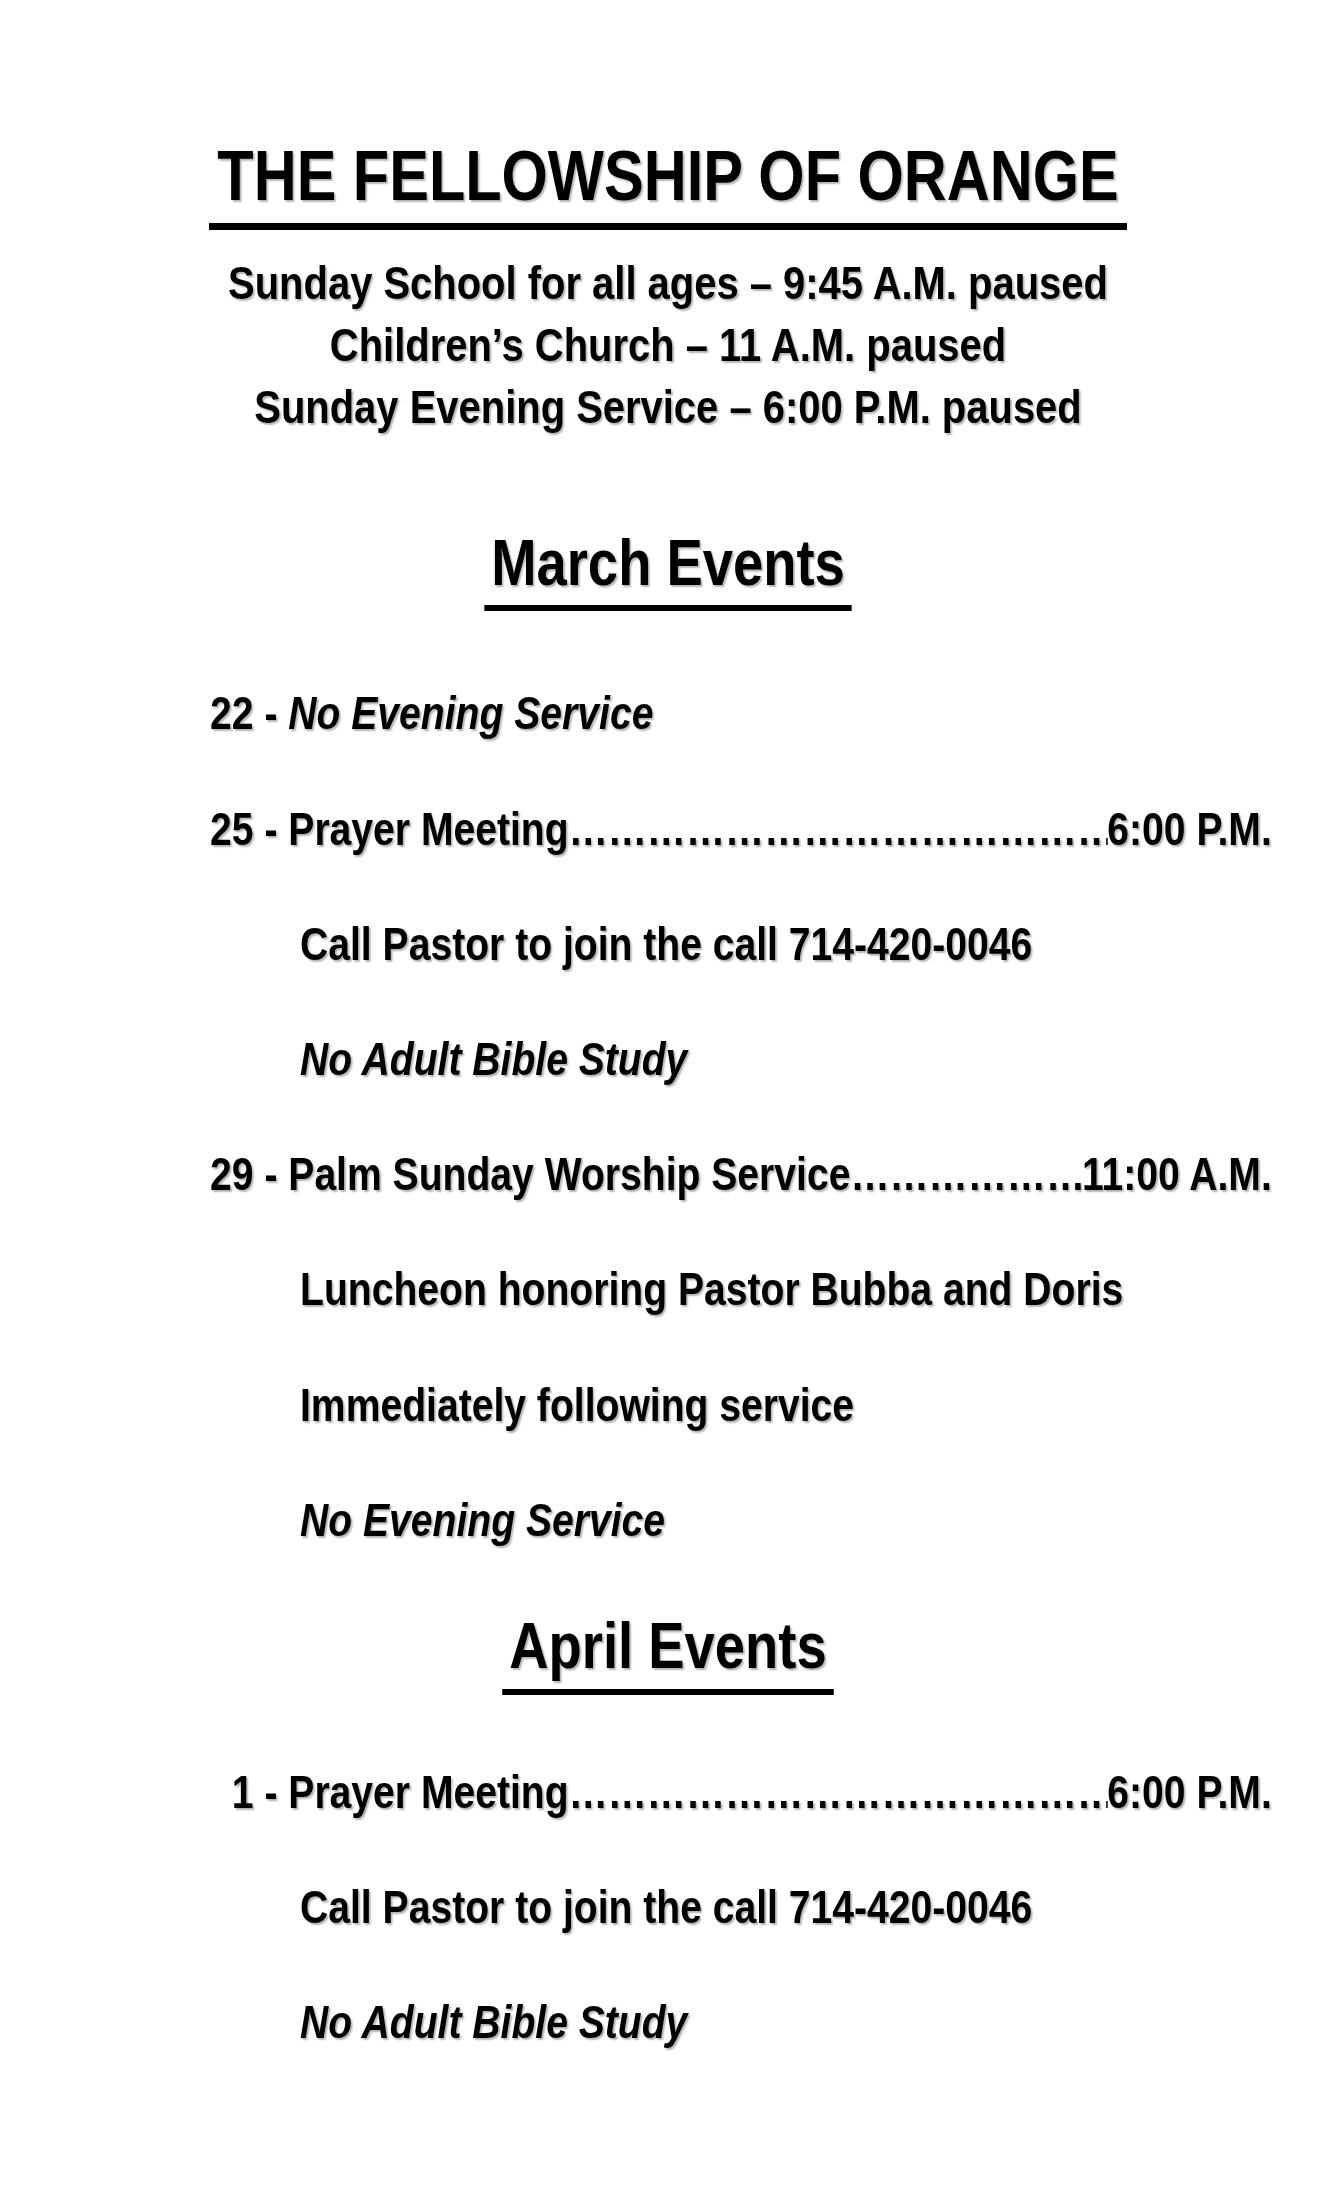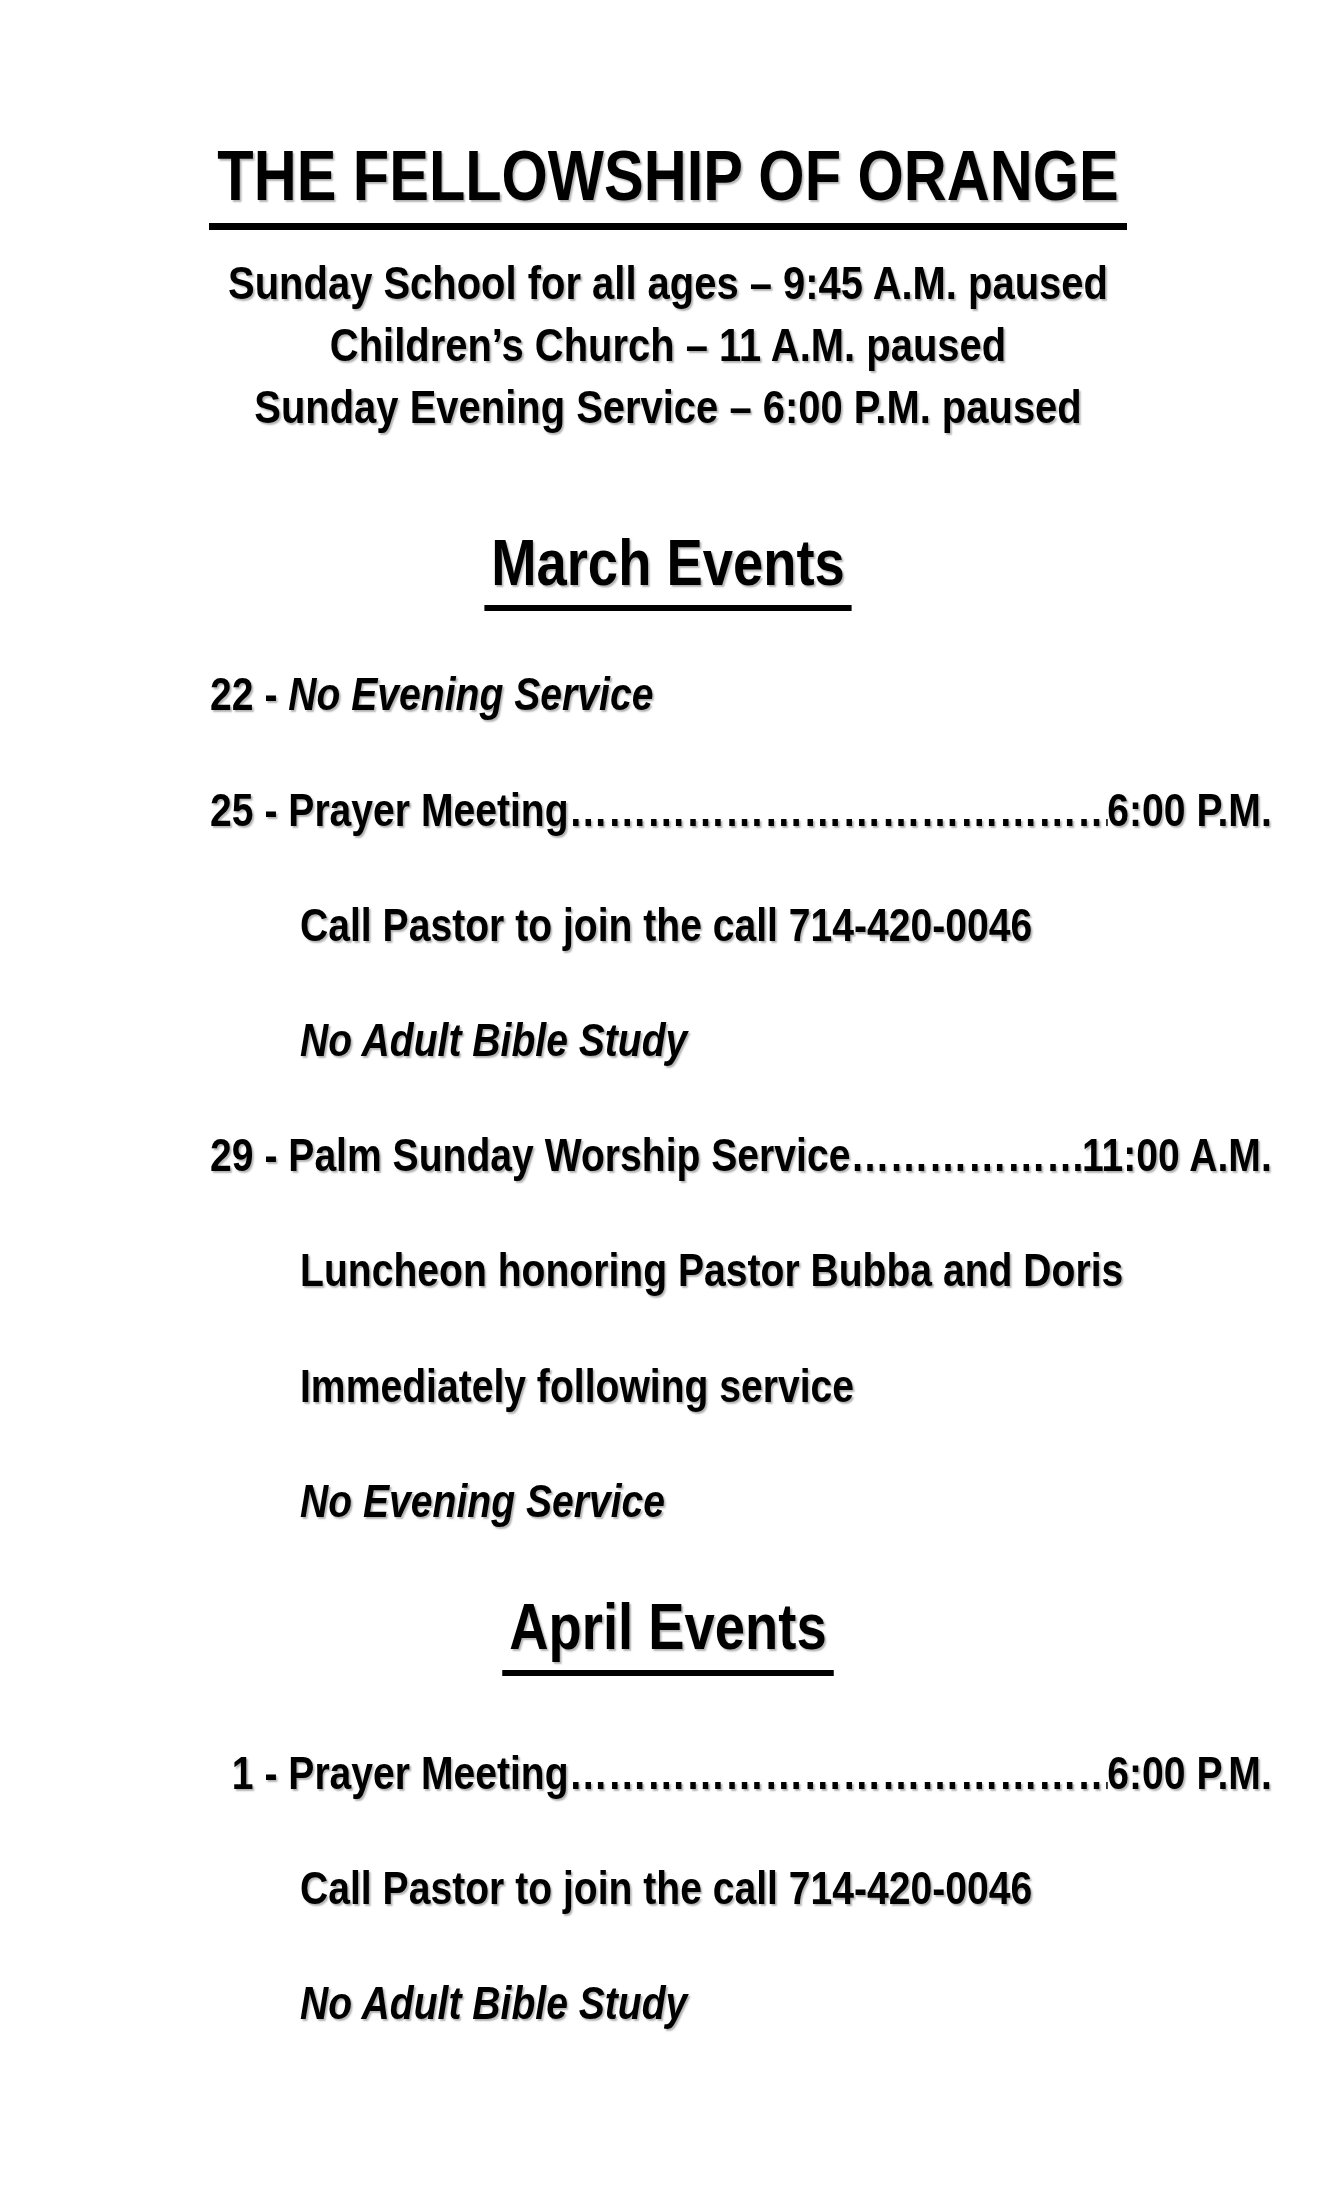--- a/index.html
+++ b/index.html
@@ -43,21 +43,21 @@
     font-size: 64px;
     line-height: 1.2;
     font-weight: 700;
   }
   .heading.april { margin-top: 53px; }
   .heading .u {
     display: inline-block;
     border-bottom: 6px solid #000;
     padding: 0 8px 4px 8px;
   }
-  .events { margin-top: 56px; font-size: 46px; }
+  .events { margin-top: 75px; font-size: 46px; }
   .events.april { margin-top: 70px; }
 
   .row {
     display: flex;
     align-items: stretch;
     margin: 0 0 60px 205px;
     line-height: 1.2;
   }
   .row.leader { width: 1255px; }
   .row .prefix {

